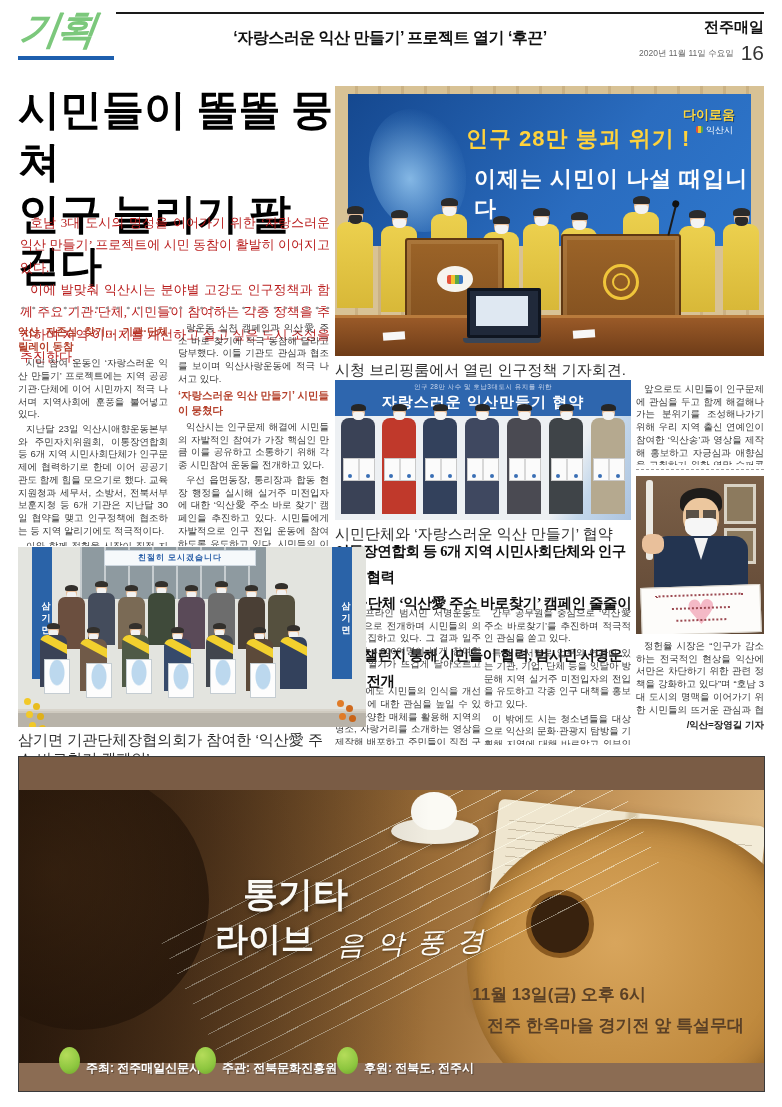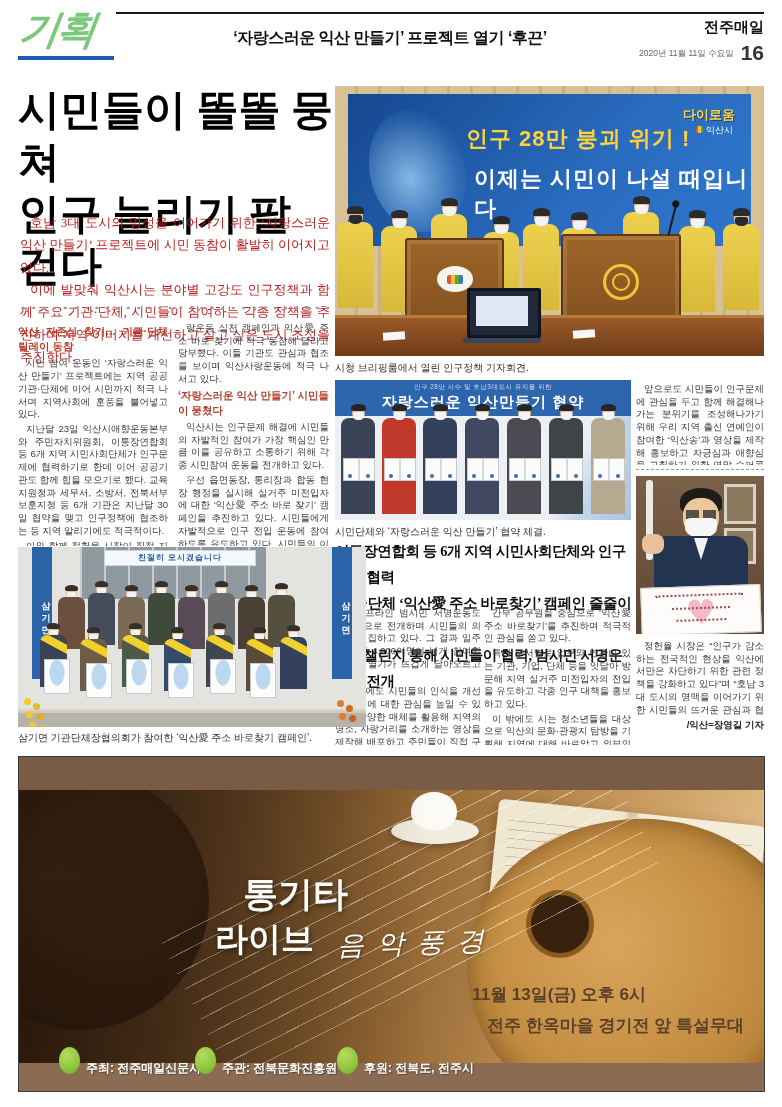--- a/index.html
+++ b/index.html
@@ -10,37 +10,37 @@
   
   .logo{left:20px;top:2px;font-family:"DejaVu Serif",serif;font-size:40px;font-weight:bold;
         font-style:italic;color:#7cc87c;transform:skewX(-8deg);letter-spacing:-3px;}
   .logo-underline{left:18px;top:56px;width:96px;height:4px;background:#1d5fae;}
   .top-rule{left:116px;top:12px;width:648px;height:2px;background:#1a1a1a;}
   .edition-headline{left:150px;top:28px;width:480px;text-align:center;font-size:16px;
         font-weight:bold;letter-spacing:-0.5px;color:#111;}
   .paper-name{right:18px;top:18px;font-size:15px;font-weight:800;color:#111;}
   .date-row{right:18px;top:42px;display:flex;align-items:flex-end;gap:7px;}
   .edition-date{font-size:8.5px;color:#666;padding-bottom:3px;}
-  .page-number{font-size:21px;font-weight:700;color:#333;line-height:1;}
+  .page-number{font-size:21px;font-weight:400;color:#333;line-height:1;}
 
   
   .headline{left:18px;top:84px;width:315px;font-family:"Liberation Serif",serif;
         font-size:42px;line-height:1.24;color:#000;letter-spacing:0px;font-weight:600;}
   .lead{left:20px;top:212px;width:310px;font-family:"Liberation Serif",serif;
         font-size:13px;line-height:1.72;text-align:justify;color:#b91c1c;}
   .lead p{margin:0;text-indent:10px;}
   .dots{left:18px;top:306px;width:312px;height:4px;
         background-image:radial-gradient(circle,#9a9a9a 1.3px,transparent 1.6px);
         background-size:10.5px 4px;background-repeat:repeat-x;}
   .bodycol{font-size:9.5px;line-height:1.34;text-align:justify;color:#3a3a3a;overflow:hidden;}
   .bodycol p{margin:0 0 2px 0;text-indent:8px;}
   .redhead{color:#b5412c;font-weight:bold;font-size:10.5px;line-height:1.45;margin:2px 0 3px 0;}
   .s1c1{left:18px;top:322px;width:150px;height:224px;}
   .s1c2{left:178px;top:322px;width:151px;height:224px;}
-  .caption{font-size:10px;color:#2e2e2e;}
+  .caption{font-size:15px;color:#2e2e2e;}
   .midheads{left:335px;top:538px;width:300px;font-family:"Liberation Serif",serif;
         font-size:14.5px;font-weight:700;line-height:26px;color:#0f0f0f;letter-spacing:-0.4px;}
   .s2c1{left:335px;top:607px;width:146px;height:138px;}
   .s2c2{left:484px;top:607px;width:147px;height:138px;}
   .s3p1{left:636px;top:383px;width:128px;height:82px;}
   .dashsep{left:636px;top:469px;width:128px;border-top:1px dashed #9a9a9a;}
   .s3p2{left:636px;top:640px;width:128px;height:76px;}
   .byline{left:636px;top:719px;width:128px;text-align:right;font-size:9.5px;font-weight:bold;color:#222;}
 
   

